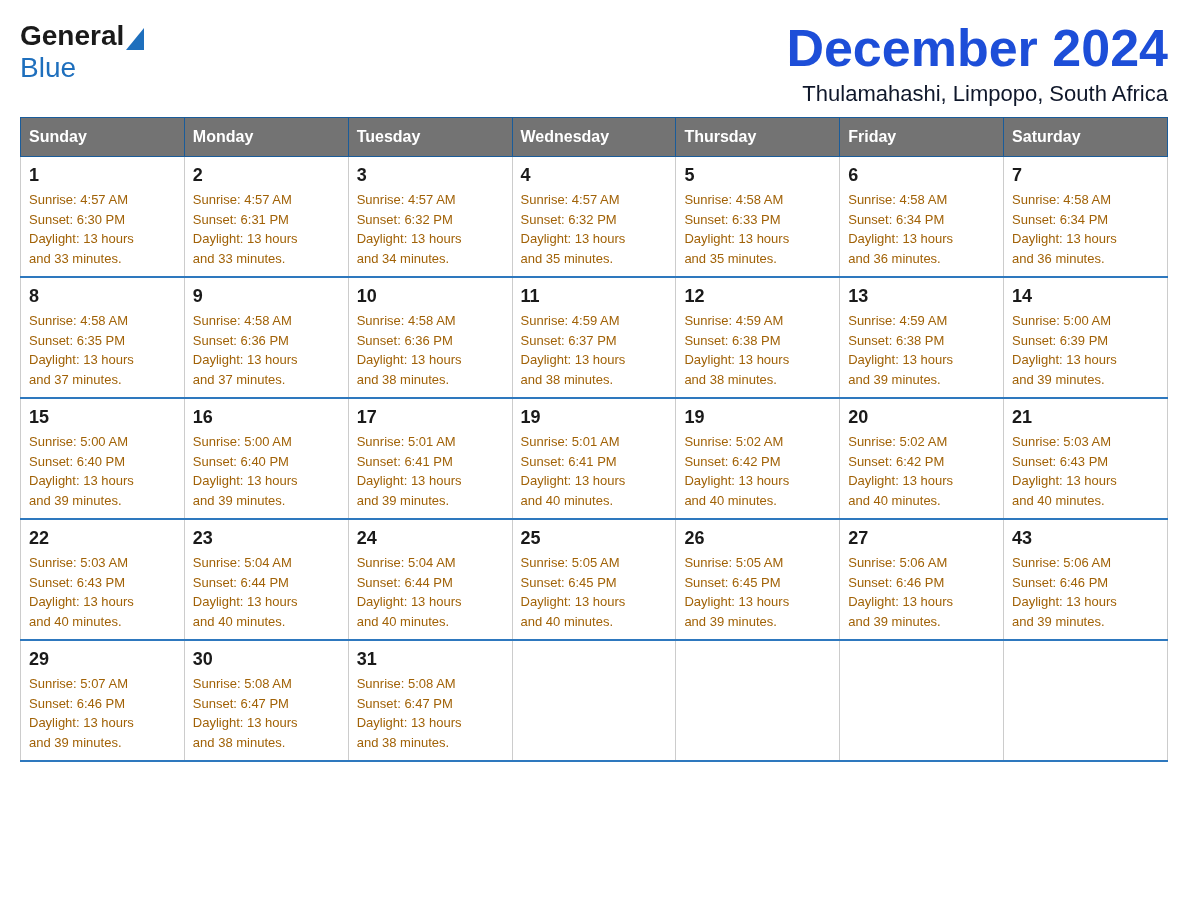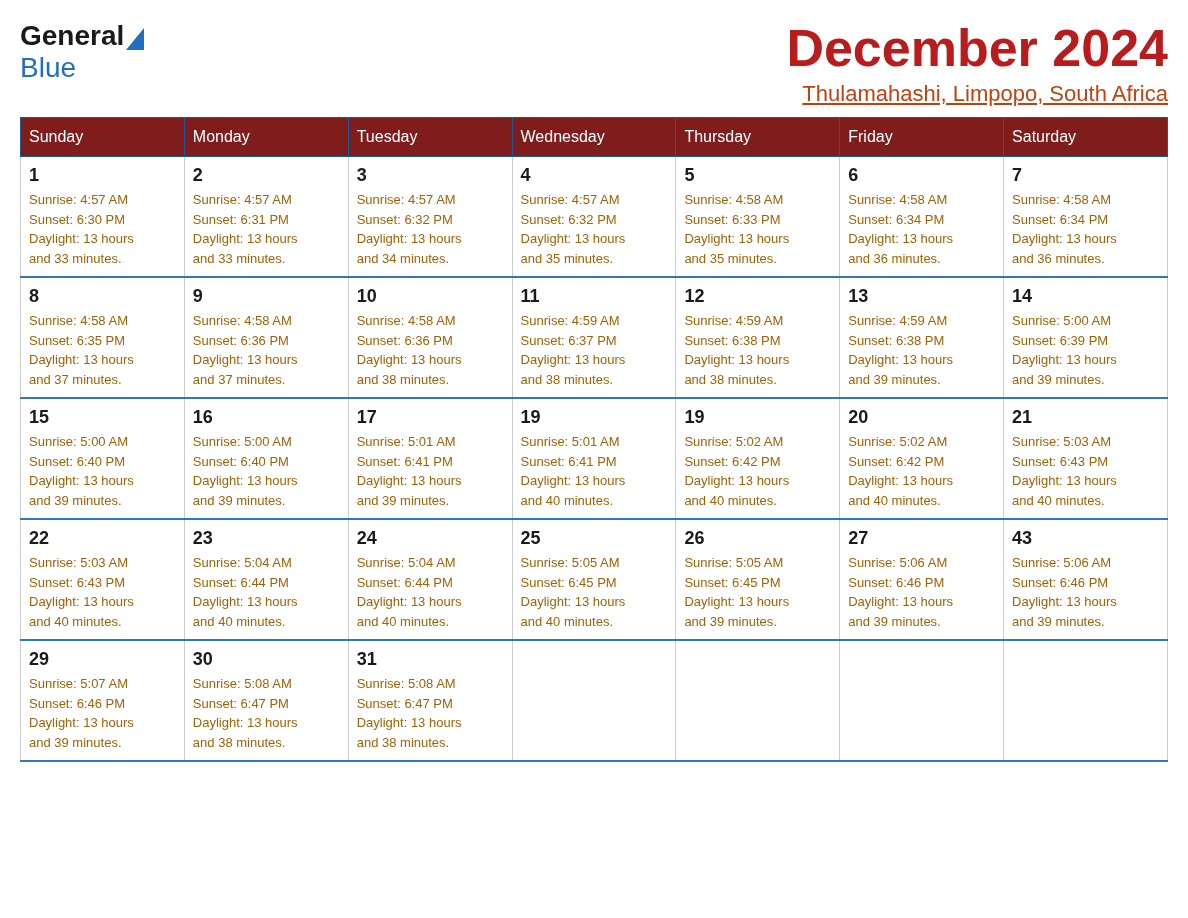--- a/index.html
+++ b/index.html
@@ -45,39 +45,38 @@
       color: #1e6fbd;
       font-size: 28px;
       font-weight: normal;
     }
     .title-area {
       text-align: right;
     }
     .calendar-title {
       font-size: 52px;
       font-weight: bold;
-      color: #b91c1c;
+      color: #1d4ed8;
       line-height: 1.1;
     }
     .subtitle {
       font-size: 22px;
-      color: #c2410c;
+      color: #0f172a;
       margin-top: 4px;
-      text-decoration: underline;
     }
     table {
       width: 100%;
       border-collapse: collapse;
       margin-top: 10px;
     }
     thead tr th {
-      background-color: #7f1d1d;
+      background-color: #737373;
       color: #fff;
       font-size: 16px;
-      font-weight: normal;
+      font-weight: bold;
       padding: 10px 8px;
       text-align: left;
       border: 1px solid #1a5c9a;
     }
     tbody tr td {
       vertical-align: top;
       border: 1px solid #ccc;
       padding: 8px 8px;
       font-size: 13px;
       color: #222;

